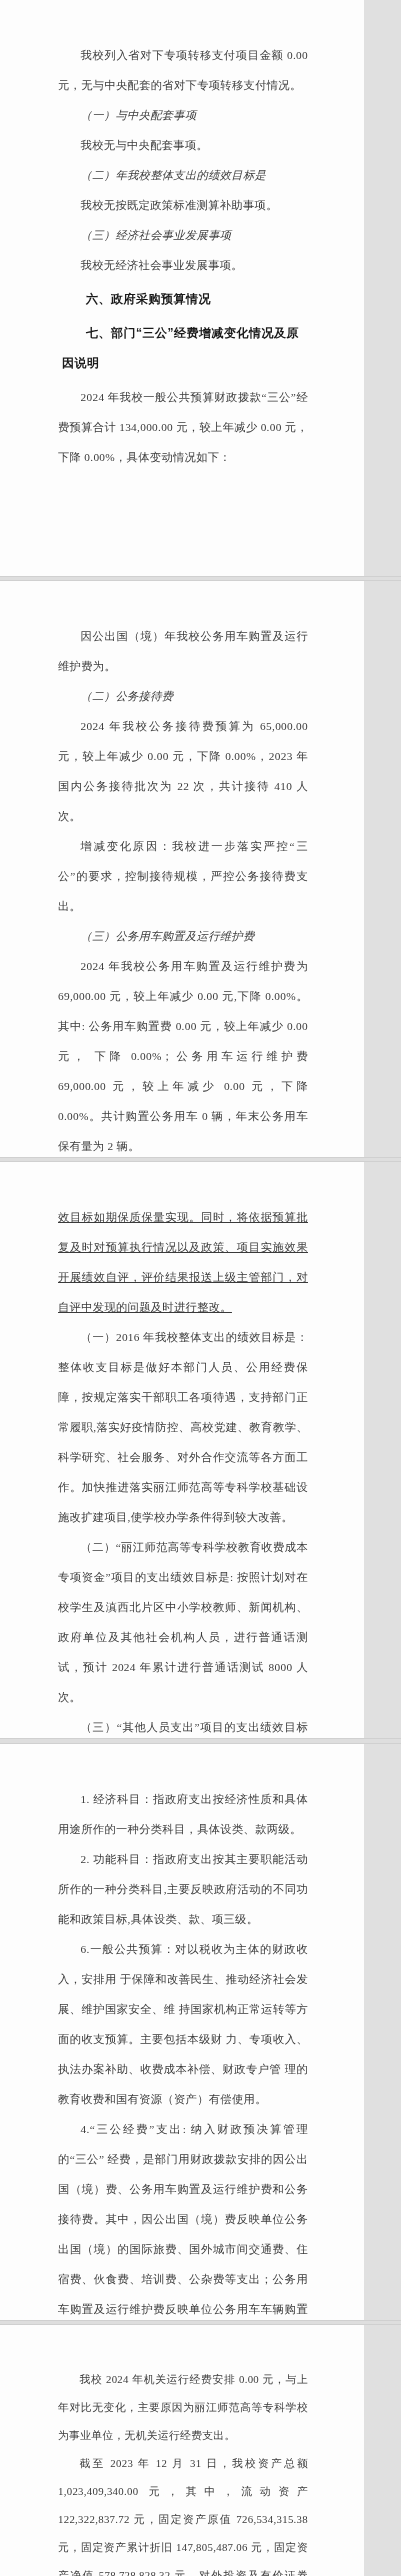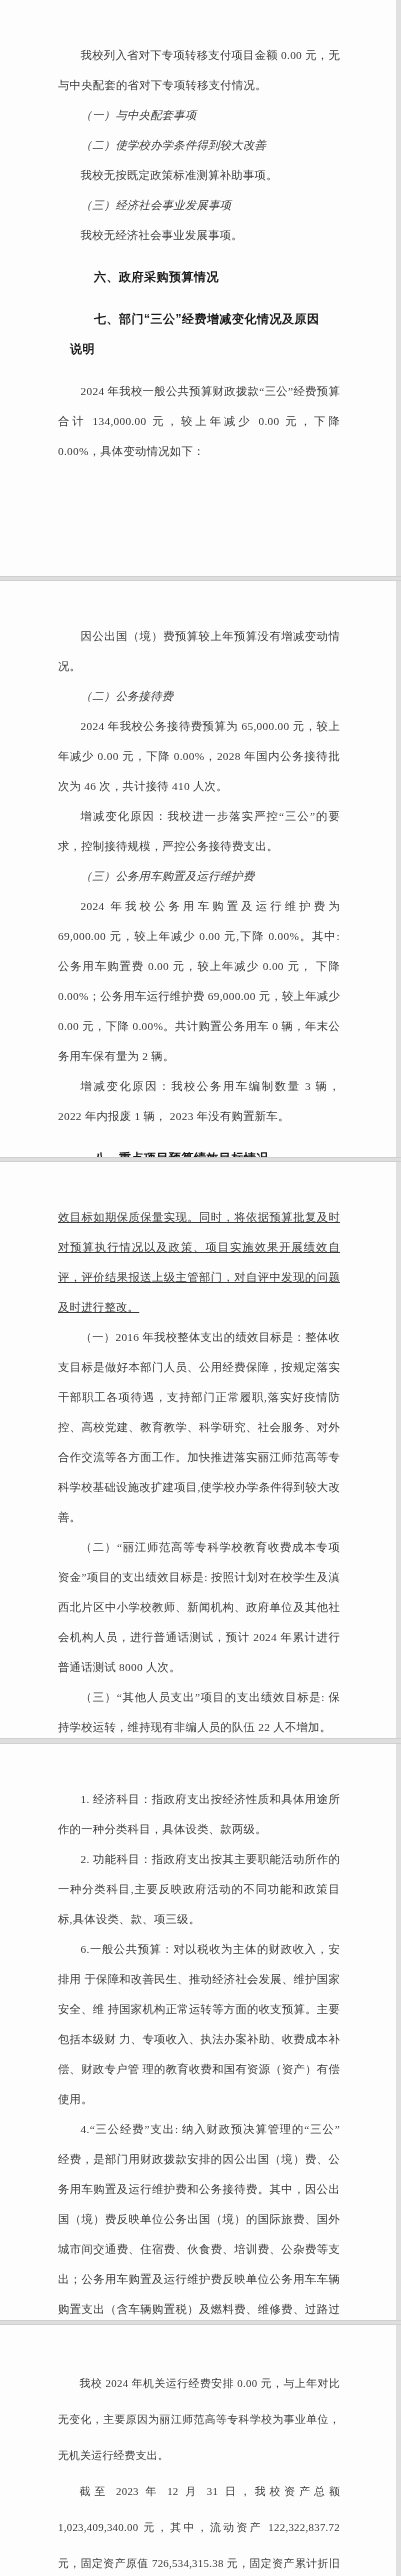--- a/index.html
+++ b/index.html
@@ -4,21 +4,21 @@
 <style>
   html,body{margin:0;padding:0;background:#e0e0e0;}
   #viewport{
     width:402px;
     margin:0;
     font-family:"Liberation Serif","DejaVu Serif",serif;
     color:#333;
   }
   .page{
     box-sizing:border-box;
-    width:396px;
+    width:364px;
     background:#fdfdfd;
     padding:40px 56px 10.3px 58px;
     overflow:hidden;
   }
   .page-gap{
     width:402px;
     height:5.2px;
     background:#dedede;
     border-top:0.5px solid #d0d0d0;
     border-bottom:0.5px solid #d0d0d0;
@@ -29,25 +29,25 @@
     margin:0;
     font-size:11.3px;
     line-height:30px;
     text-align:justify;
     text-indent:2em;
     letter-spacing:0.3px;
     color:#3a3a3a;
   }
   .para-cont{text-indent:0;text-decoration:underline;}
   .pg-5 .para, .pg-6 .para{
-    line-height:36px;
+    line-height:28px;
     font-size:10.8px;
   }
   .heading{
-    margin:12px;
+    margin:4px;
     font-family:"Liberation Sans","DejaVu Sans",sans-serif;
     font-weight:bold;
     color:#1a1a1a;
     font-size:12px;
     line-height:30px;
     text-indent:2em;
     letter-spacing:0.5px;
   }
   .sub{
     margin:0;
@@ -65,35 +65,36 @@
   }
 </style>
 </head>
 <body>
 
 <div id="viewport">
 
   <div class="page pg-1">
     <p class="para">我校列入省对下专项转移支付项目金额 0.00 元，无与中央配套的省对下专项转移支付情况。</p>
     <p class="sub">（一）与中央配套事项</p>
-    <p class="sub">（二）使学校办学条件得到较大改善</p>
+    <p class="para">我校无与中央配套事项。</p>
+    <p class="sub">（二）年我校整体支出的绩效目标是</p>
     <p class="para">我校无按既定政策标准测算补助事项。</p>
     <p class="sub">（三）经济社会事业发展事项</p>
     <p class="para">我校无经济社会事业发展事项。</p>
     <p class="heading">六、政府采购预算情况</p>
     <p class="heading">七、部门“三公”经费增减变化情况及原因说明</p>
     <p class="para">2024 年我校一般公共预算财政拨款“三公”经费预算合计 134,000.00 元，较上年减少 0.00 元，下降 0.00%，具体变动情况如下：</p>
 
   </div>
   <div class="page-gap"></div>
 
   <div class="page pg-2">
-    <p class="para">因公出国（境）费预算较上年预算没有增减变动情况。</p>
+    <p class="para">因公出国（境）年我校公务用车购置及运行维护费为。</p>
     <p class="sub">（二）公务接待费</p>
-    <p class="para">2024 年我校公务接待费预算为 65,000.00 元，较上年减少 0.00 元，下降 0.00%，2028 年国内公务接待批次为 46 次，共计接待 410 人次。</p>
+    <p class="para">2024 年我校公务接待费预算为 65,000.00 元，较上年减少 0.00 元，下降 0.00%，2023 年国内公务接待批次为 22 次，共计接待 410 人次。</p>
     <p class="para">增减变化原因：我校进一步落实严控“三公”的要求，控制接待规模，严控公务接待费支出。</p>
     <p class="sub">（三）公务用车购置及运行维护费</p>
     <p class="para">2024 年我校公务用车购置及运行维护费为 69,000.00 元，较上年减少 0.00 元,下降 0.00%。其中: 公务用车购置费 0.00 元，较上年减少 0.00 元， 下降 0.00%；公务用车运行维护费 69,000.00 元，较上年减少 0.00 元，下降 0.00%。共计购置公务用车 0 辆，年末公务用车保有量为 2 辆。</p>
     <p class="para">增减变化原因：我校公务用车编制数量 3 辆， 2022 年内报废 1 辆， 2023 年没有购置新车。</p>
     <p class="heading">八、重点项目预算绩效目标情况</p>
 
   </div>
   <div class="page-gap"></div>
 
   <div class="page pg-3">

